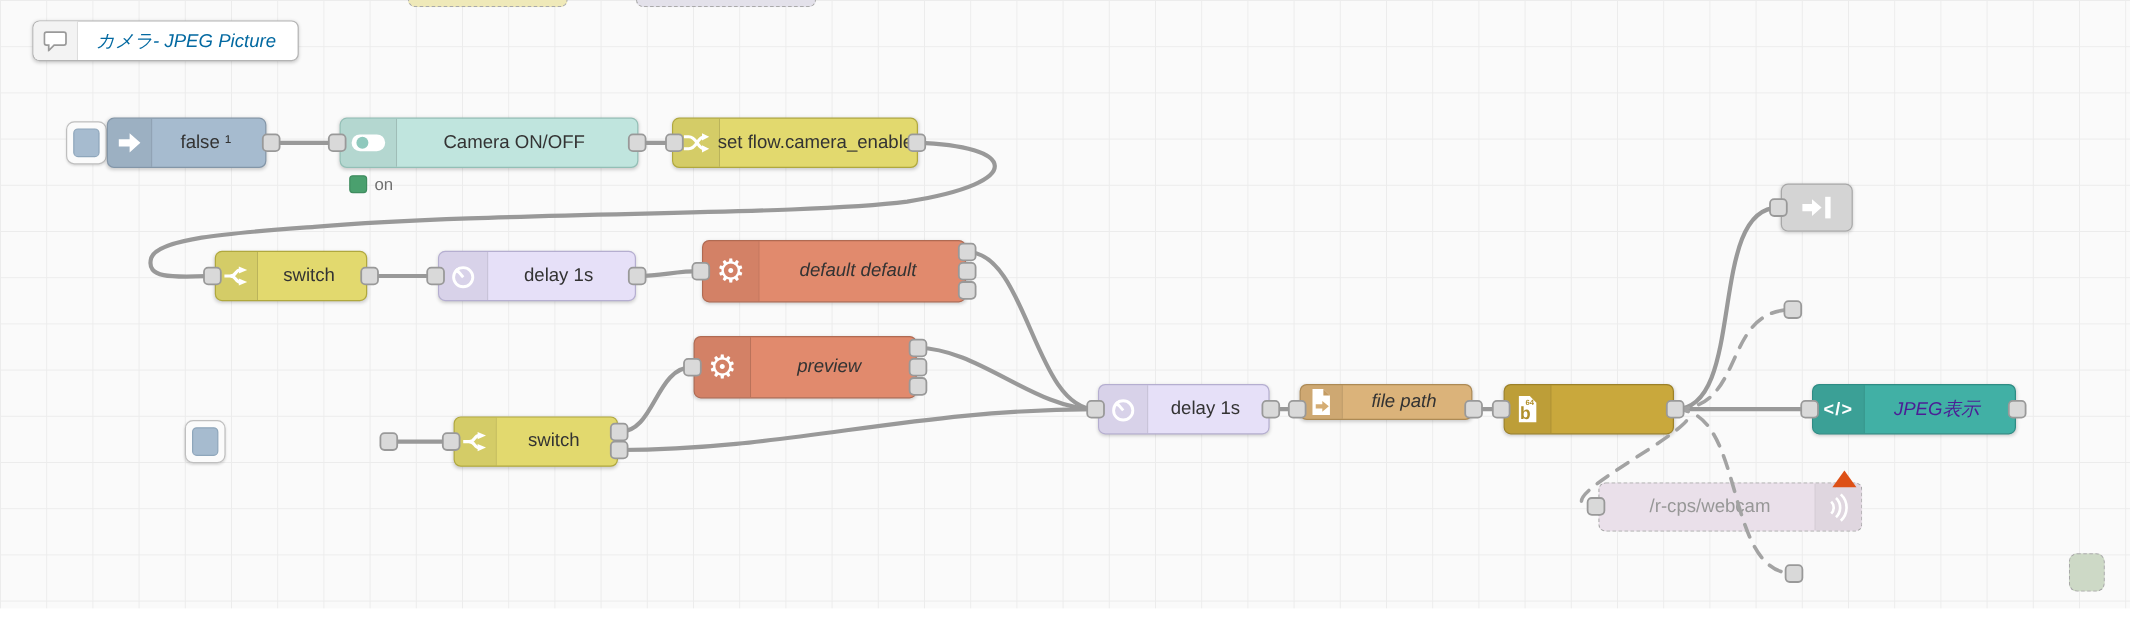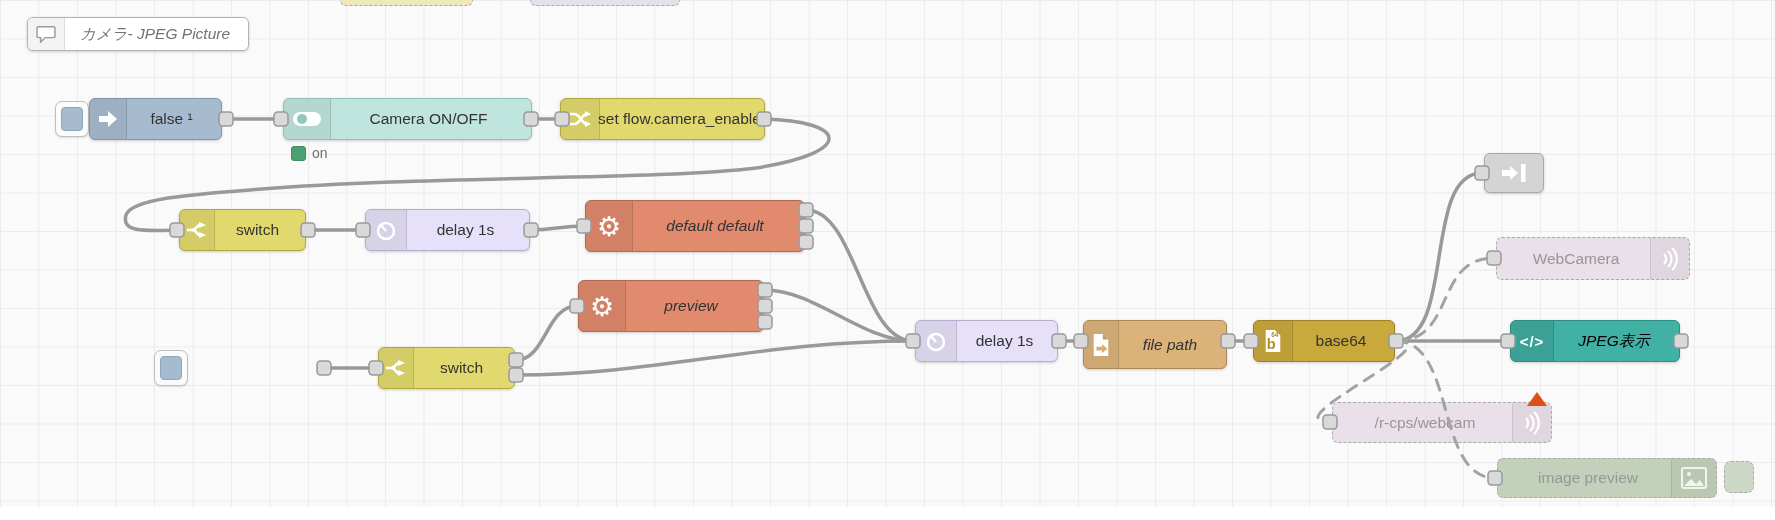--- a/index.html
+++ b/index.html
@@ -48,21 +48,21 @@
 
   <div class="node disabled" style="left:340px;top:-32px;width:133px;height:38px;background:#efe9b9;"></div>
   <div class="node disabled" style="left:530px;top:-30px;width:150px;height:36px;background:#e3e1ea;"></div>
 
   <div class="node" style="left:27px;top:17px;width:222px;height:34px;background:#ffffff;border-color:#b3b3b3;">
     <div class="band left" style="width:36px;background:#f3f3f3;border-color:#dddddd;">
       <svg width="20" height="18" viewBox="0 0 22 20">
         <path d="M3 2 h16 a2 2 0 0 1 2 2 v8 a2 2 0 0 1 -2 2 h-9 l-5 5 v-5 h-2 a2 2 0 0 1 -2 -2 V4 a2 2 0 0 1 2 -2 z" fill="#ffffff" stroke="#9a9a9a" stroke-width="1.6"></path>
       </svg>
     </div>
-    <div class="label italic" style="left:40px;right:6px;color:#737373;">カメラ- JPEG Picture</div>
+    <div class="label italic" style="left:40px;right:6px;color:#0369a1;">カメラ- JPEG Picture</div>
   </div>
 
   <div class="inj-btn" style="left:55px;top:101px;">
     <div class="sq"></div>
   </div>
   <div class="node" style="left:283px;top:98px;width:249px;height:42px;background:#c0e5de;border-color:#93bfb6;">
     <div class="band left" style="width:46px;">
       <svg width="30" height="18" viewBox="0 0 30 18">
         <rect x="1" y="2" width="28" height="14" rx="7" fill="#fff"></rect>
         <circle cx="10" cy="9" r="5" fill="#8fc9bd"></circle>
@@ -153,89 +153,68 @@
     <div class="band left" style="width:40px;">
       <svg width="24" height="24" viewBox="0 0 24 24">
         <circle cx="12" cy="13" r="8" stroke="#fff" stroke-width="2.4" fill="none"></circle>
         <path d="M12 13 L6 6" stroke="#fff" stroke-width="2.4"></path>
         <path d="M4 8 l5 -4 -1 6 z" fill="#fff"></path>
       </svg>
     </div>
     <div class="label" style="left:42px;right:6px;">delay 1s</div>
   </div>
 
-  <div class="node" style="left:1083px;top:320px;width:144px;height:49px;background:#dbb37a;border-color:#ad8a55;">
+  <div class="node" style="left:1083px;top:320px;width:144px;height:30px;background:#dbb37a;border-color:#ad8a55;">
     <div class="band left" style="width:34px;">
       <svg width="20" height="26" viewBox="0 0 22 26">
         <path d="M3 1 h10 l6 6 v18 h-16 z" fill="#fff"></path>
         <path d="M13 1 l6 6 h-6 z" fill="#c49c63"></path>
         <path d="M6 15 h6 v-3 l6 5 -6 5 v-3 h-6 z" fill="#d5ad74"></path>
       </svg>
     </div>
     <div class="label italic" style="left:36px;right:6px;">file path</div>
   </div>
 
   <div class="node" style="left:1253px;top:320px;width:142px;height:42px;background:#c9a83c;border-color:#9c8128;">
     <div class="band left" style="width:38px;">
       <svg width="20" height="26" viewBox="0 0 22 26">
         <path d="M3 1 h10 l6 6 v18 h-16 z" fill="#fff"></path>
         <text x="9" y="9" font-size="7" font-weight="bold" fill="#b08f2a" font-family="Liberation Sans, sans-serif">64</text>
         <text x="4" y="22" font-size="16" font-weight="bold" fill="#b08f2a" font-family="Liberation Sans, sans-serif">b</text>
       </svg>
     </div>
-    <div class="label" style="left:40px;right:6px;">base64</div>
   </div>
 
   <div class="node" style="left:1510px;top:320px;width:170px;height:42px;background:#41b0a5;border-color:#2e8c84;">
     <div class="band left" style="width:42px;background:rgba(0,0,0,.09);">
       <span class="code-ico">&lt;/&gt;</span>
     </div>
-    <div class="label italic" style="left:44px;right:6px;color:#000000;">JPEG表示</div>
+    <div class="label italic" style="left:44px;right:6px;color:#4c1d95;">JPEG表示</div>
   </div>
 
   <div class="node" style="left:1484px;top:153px;width:60px;height:40px;background:#d4d4d4;border-color:#a8a8a8;display:flex;align-items:center;justify-content:center;">
     <svg width="26" height="22" viewBox="0 0 26 22">
       <path d="M1 8 h8 V4 l8 7 -8 7 v-4 H1 z" fill="#fff"></path>
       <rect x="20" y="2" width="4.5" height="18" fill="#fff"></rect>
     </svg>
   </div>
 
-  <div class="node disabled" style="left:1496px;top:237px;width:194px;height:43px;background:#eae0ea;">
-    <div class="band right" style="width:38px;">
-      <svg width="20" height="26" viewBox="0 0 20 26">
-        <path d="M4 8 a7 7 0 0 1 0 10" stroke="#fff" stroke-width="2.2" fill="none"></path>
-        <path d="M8 5 a11 11 0 0 1 0 16" stroke="#fff" stroke-width="2.2" fill="none"></path>
-        <path d="M12 2 a15 15 0 0 1 0 22" stroke="#fff" stroke-width="2.2" fill="none"></path>
-      </svg>
-    </div>
-    <div class="label" style="left:8px;right:42px;">WebCamera</div>
-  </div>
 
   <div class="node disabled" style="left:1332px;top:402px;width:220px;height:41px;background:#eae0ea;">
     <div class="band right" style="width:38px;">
       <svg width="20" height="26" viewBox="0 0 20 26">
         <path d="M4 8 a7 7 0 0 1 0 10" stroke="#fff" stroke-width="2.2" fill="none"></path>
         <path d="M8 5 a11 11 0 0 1 0 16" stroke="#fff" stroke-width="2.2" fill="none"></path>
         <path d="M12 2 a15 15 0 0 1 0 22" stroke="#fff" stroke-width="2.2" fill="none"></path>
       </svg>
     </div>
     <div class="label" style="left:8px;right:42px;">/r-cps/webcam</div>
   </div>
   <div class="err-tri" style="left:1527px;top:392px;"></div>
 
-  <div class="node disabled" style="left:1497px;top:458px;width:220px;height:40px;background:#c3d1bb;">
-    <div class="band right" style="width:44px;">
-      <svg width="26" height="22" viewBox="0 0 26 22">
-        <rect x="1" y="1" width="24" height="20" rx="2" fill="none" stroke="#f2f5ef" stroke-width="2"></rect>
-        <circle cx="8" cy="7" r="2" fill="#f2f5ef"></circle>
-        <path d="M3 19 l7 -7 5 5 4 -4 4 6 z" fill="#f2f5ef"></path>
-      </svg>
-    </div>
-    <div class="label" style="left:8px;right:46px;">image preview</div>
-  </div>
   <div class="side-btn" style="left:1724px;top:461px;"></div>
 
   <svg class="overlay" width="1775" height="520" viewBox="0 0 1775 520">
     <path class="wire" d="M226,119 L281,119"></path>
     <path class="wire" d="M531,119 L562,119"></path>
     <path class="wire" d="M764,119 C846,121 858,152 756,168 C660,180 420,176 262,189 C196,194 132,198 126,215 C121,233 146,231 177,230"></path>
     <path class="wire" d="M308,230 L363,230"></path>
     <path class="wire" d="M531,230 C553,230 561,226 584,226"></path>
     <path class="wire" d="M806,210 C856,210 862,341 913,341"></path>
     <path class="wire" d="M765,290 C815,290 862,341 913,341"></path>

